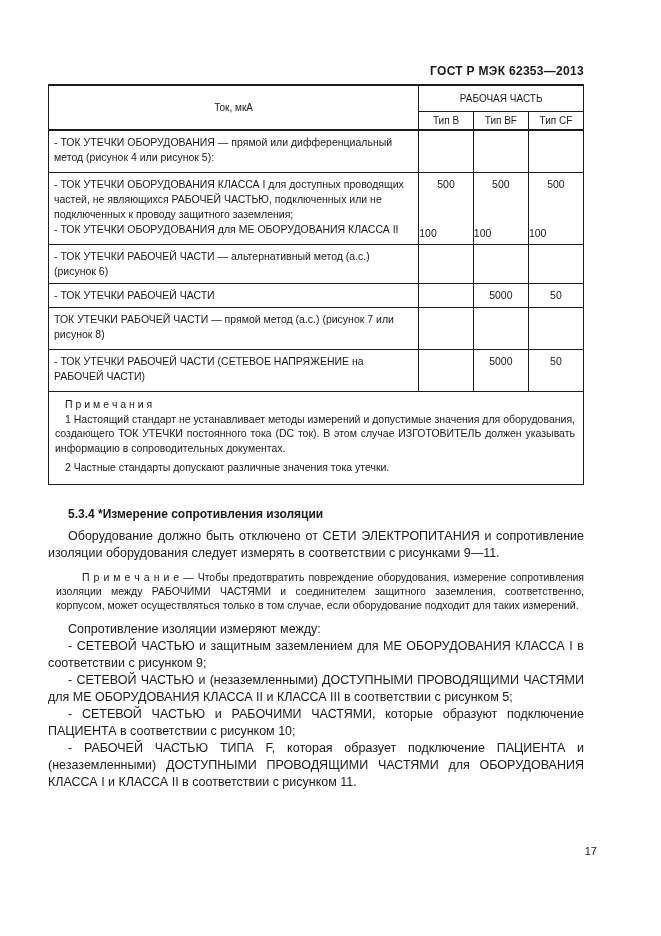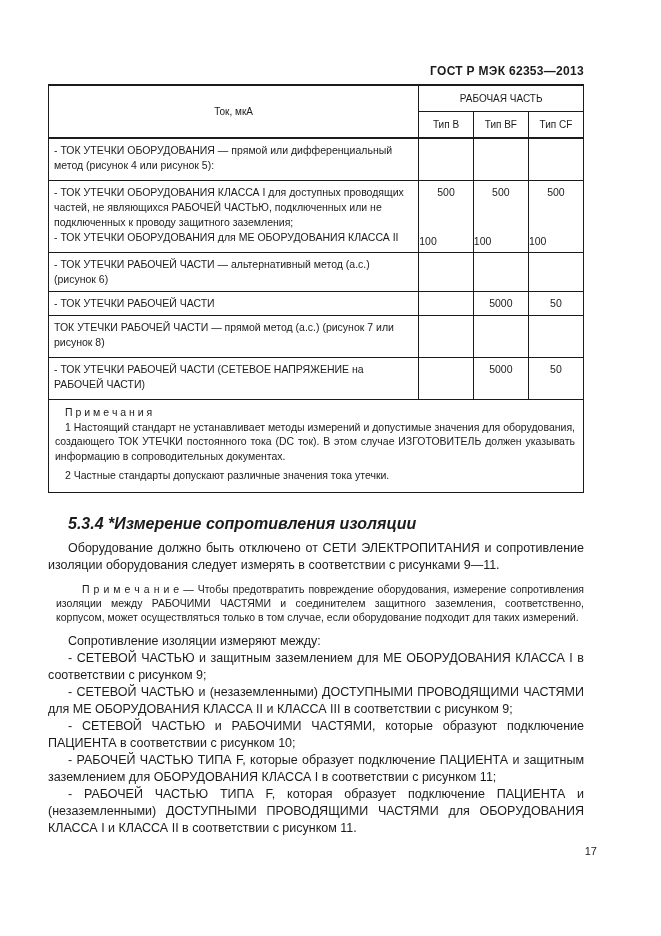--- a/index.html
+++ b/index.html
@@ -40,21 +40,21 @@
   }
   .t2 tr.h1 th { border-top:2px solid #1b1b1b; }
   .t2 th.tok { border-bottom:2px solid #1b1b1b; }
   .t2 tr.h2 th { border-bottom:2px solid #1b1b1b; }
 
   .t2 th.tok {
     text-align:center; vertical-align:middle;
     font-size:10px;
   }
   .t2 th.group { height:26px; font-size:10px; text-align:center; vertical-align:middle; }
-  .t2 th.type  { height:27px; font-size:10px; text-align:center; vertical-align:middle; }
+  .t2 th.type  { height:19px; font-size:10px; text-align:center; vertical-align:middle; }
 
   .t2 td.lbl {
     padding:4px 6px 7px 5px;
     font-size:10.5px;
     line-height:15px;
     vertical-align:top;
     text-align:left;
     border-radius:16px;
   }
   .t2 td.num {
@@ -75,25 +75,24 @@
     padding:5px 8px 9px 6px;
     font-size:10.5px;
     line-height:14.5px;
   }
   .t2 td.notes .ntitle { display:block; text-indent:10px; }
   .t2 td.notes p { margin:0; text-indent:10px; text-align:justify; }
   .t2 td.notes p.n2 { margin-top:5px; }
 
   .sec { margin-top:22px; }
   .sec-heading {
-    font-size:16px;
+    font-size:12px;
     font-weight:bold;
     margin:0 0 7px 0;
     text-indent:20px;
-    font-style:italic;
   }
   p.body {
     font-size:12.5px;
     line-height:17px;
     text-align:justify;
     text-indent:20px;
     margin:0;
   }
   p.note-sm {
     font-size:10.5px;
@@ -199,22 +198,21 @@
         </tr>
       </tbody>
     </table>
 
     <div class="sec">
       <p class="sec-heading">5.3.4  *Измерение сопротивления изоляции</p>
       <p class="body">Оборудование должно быть отключено от СЕТИ ЭЛЕКТРОПИТАНИЯ и сопротивление изоляции оборудования следует измерять в соответствии с рисунками 9—11.</p>
       <p class="note-sm">П р и м е ч а н и е — Чтобы предотвратить повреждение оборудования, измерение сопротивления изоляции между РАБОЧИМИ ЧАСТЯМИ и соединителем защитного заземления, соответственно, корпусом, может осуществляться только в том случае, если оборудование подходит для таких измерений.</p>
       <p class="body">Сопротивление изоляции измеряют между:</p>
       <p class="body">- СЕТЕВОЙ ЧАСТЬЮ и защитным заземлением для МЕ ОБОРУДОВАНИЯ КЛАССА I в соответствии с рисунком 9;</p>
-      <p class="body">- СЕТЕВОЙ ЧАСТЬЮ и (незаземленными) ДОСТУПНЫМИ ПРОВОДЯЩИМИ ЧАСТЯМИ для МЕ ОБОРУДОВАНИЯ КЛАССА II и КЛАССА III в соответствии с рисунком 9;</p>
+      <p class="body">- СЕТЕВОЙ ЧАСТЬЮ и (незаземленными) ДОСТУПНЫМИ ПРОВОДЯЩИМИ ЧАСТЯМИ для МЕ ОБОРУДОВАНИЯ КЛАССА II и КЛАССА III в соответствии с рисунком 5;</p>
       <p class="body">- СЕТЕВОЙ ЧАСТЬЮ и РАБОЧИМИ ЧАСТЯМИ, которые образуют подключение ПАЦИЕНТА в соответствии с рисунком 10;</p>
-      <p class="body">- РАБОЧЕЙ ЧАСТЬЮ ТИПА F, которые образует подключение ПАЦИЕНТА и защитным заземлением для ОБОРУДОВАНИЯ КЛАССА I в соответствии с рисунком 11;</p>
       <p class="body">- РАБОЧЕЙ ЧАСТЬЮ ТИПА F, которая образует подключение ПАЦИЕНТА и (незаземленными) ДОСТУПНЫМИ ПРОВОДЯЩИМИ ЧАСТЯМИ для ОБОРУДОВАНИЯ КЛАССА I и КЛАССА II в соответствии с рисунком 11.</p>
     </div>
 
   </div>
 
   <div class="page-number">17</div>
 </div>
 
 </body></html>

